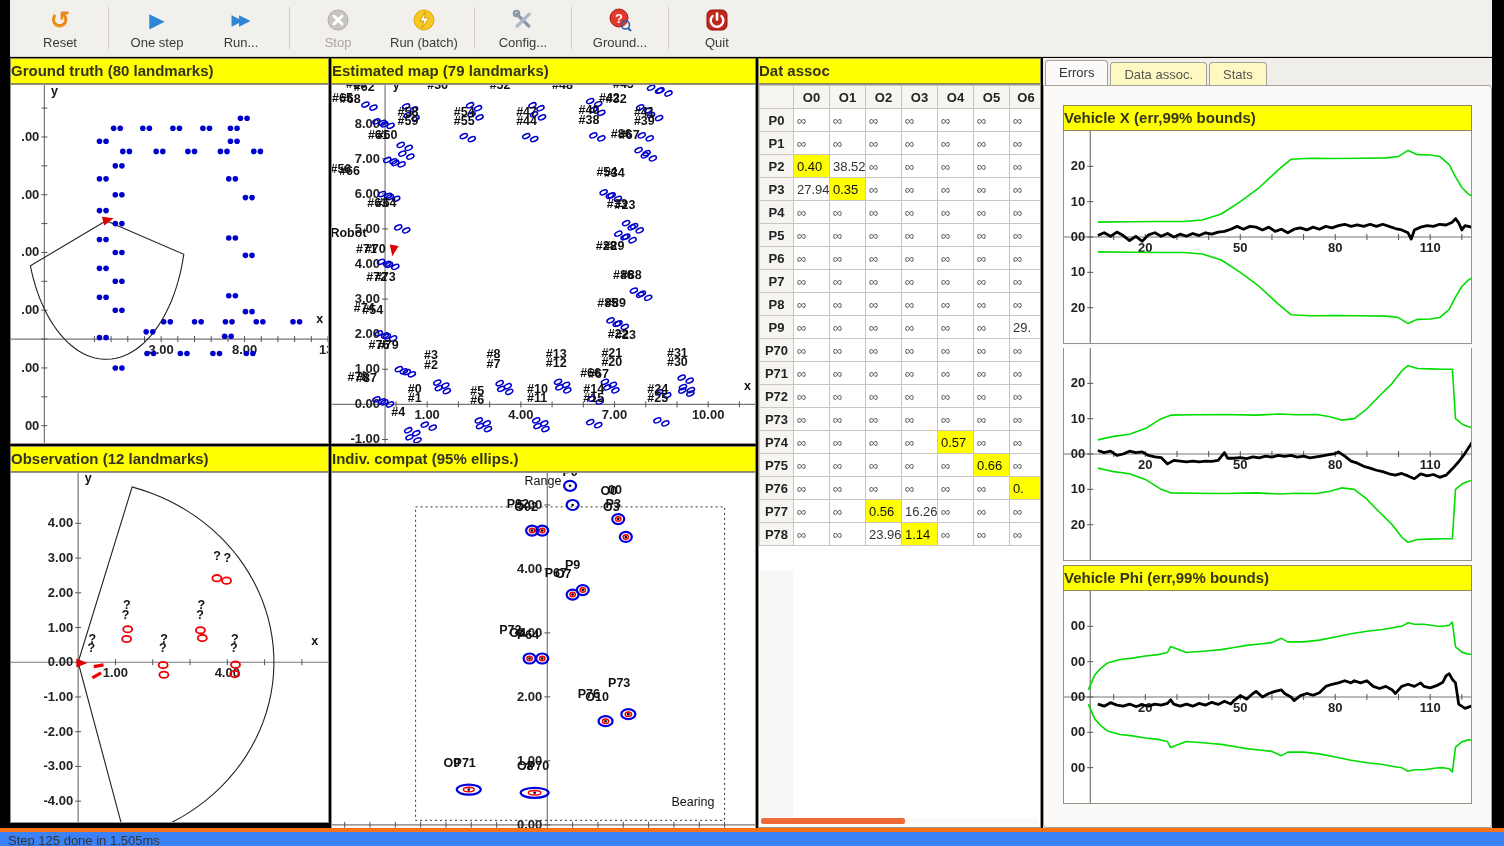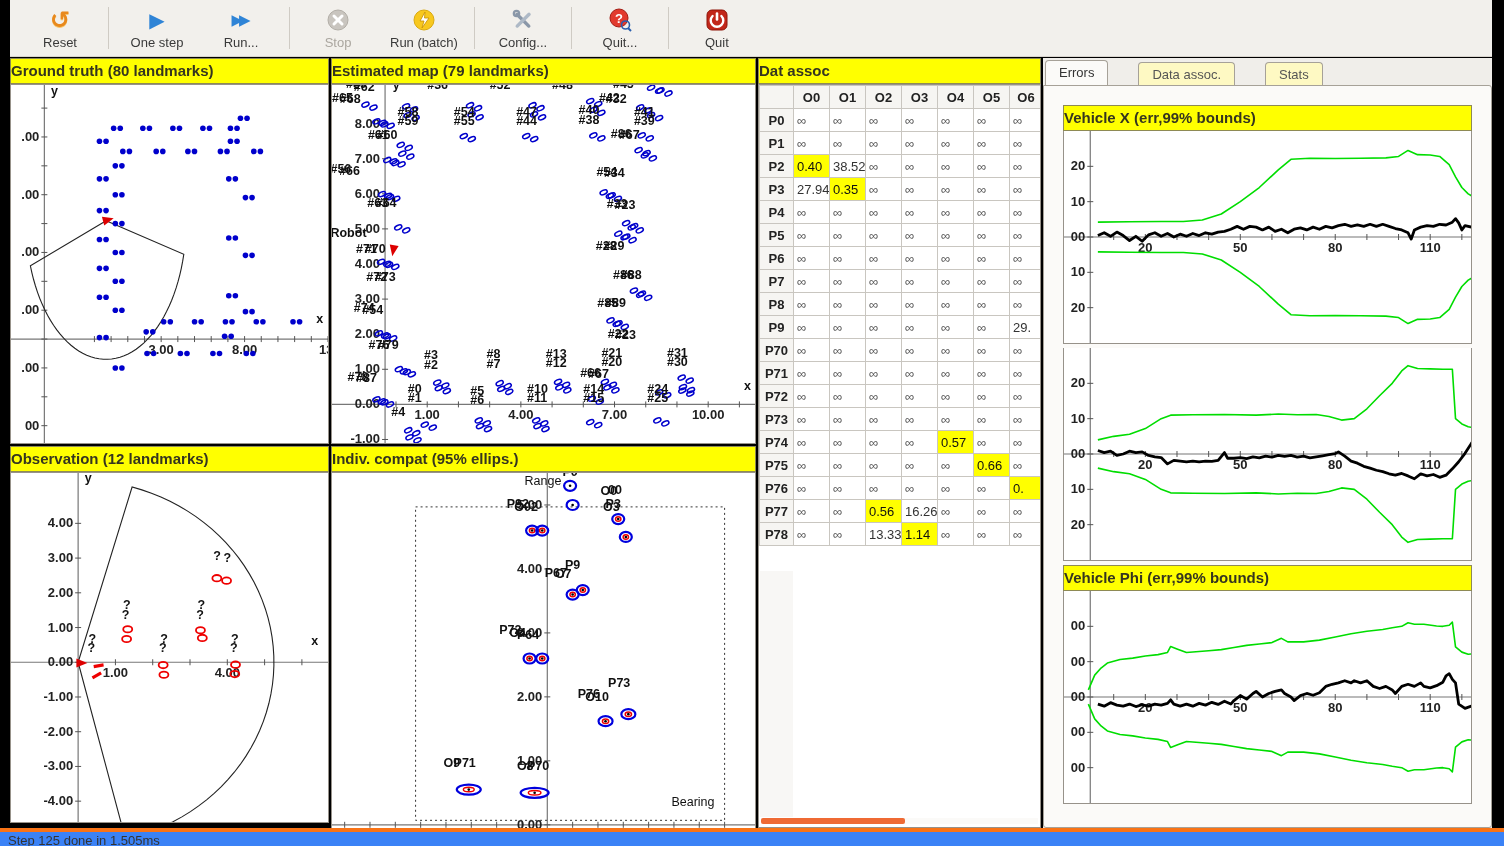--- a/index.html
+++ b/index.html
@@ -35,21 +35,21 @@
       font-size:13px;overflow:hidden;white-space:nowrap;box-sizing:border-box;}
   #assocTable th{background:#f6f5f2;font-weight:bold;color:#222;text-align:center;}
   #assocTable td{background:#fff;color:#333;text-align:left;}
   #assocTable td.inf{color:#555;font-size:13px;}
   #assocTable td.hl{background:#ffff00;color:#111;}
   #leftStrip{position:absolute;left:1px;top:486px;width:33px;bottom:10px;background:#f8f7f5;}
   #hscroll{position:absolute;left:2px;right:2px;bottom:3px;height:6px;background:#fbfaf8;}
   #hscrollThumb{position:absolute;left:0;top:0;height:6px;width:52%;background:#ef6a34;border-radius:2px;}
   
   #tabzone{left:1043px;top:58px;width:449px;height:770px;background:#f0eeea;}
-  #tabrow{height:27px;display:flex;align-items:flex-end;padding-left:2px;gap:28px;}
+  #tabrow{height:27px;display:flex;align-items:flex-end;padding-left:2px;}
   .tab{font-size:13px;color:#555;background:#fef9c3;border:1px solid #a6a198;border-bottom:none;
        border-radius:4px 4px 0 0;padding:4px 13px 3px 13px;margin-right:2px;position:relative;top:0;}
   .tab.active{background:#fbfaf8;color:#333;padding-bottom:5px;z-index:3;}
   #tabcard{position:absolute;left:0;right:0;top:27px;bottom:0;background:#fbfaf8;
            border:1px solid #a6a198;border-radius:0 3px 3px 3px;padding:19px;box-sizing:border-box;z-index:2;}
   .vsec{position:relative;margin-bottom:4px;}
   .vsec .ptitle{margin:0;}
   .vplot{position:relative;height:213px;background:#fff;border:1px solid #97928a;
          border-top:none;overflow:hidden;box-sizing:border-box;}
   
@@ -114,21 +114,21 @@
     <div class="tsep"></div>
     <div class="tbtn">
       <div class="ticon">
         <svg width="26" height="26">
           <circle cx="12" cy="11" r="9" fill="#e23a2e" stroke="#a31d14"></circle>
           <text x="12" y="15.5" text-anchor="middle" font-size="13" font-weight="bold" fill="#fff">?</text>
           <circle cx="18.5" cy="18" r="4" fill="none" stroke="#2a5fae" stroke-width="1.6"></circle>
           <path d="M21 21 L24 24" stroke="#2a5fae" stroke-width="2"></path>
         </svg>
       </div>
-      <div class="tlabel">Quit...</div>
+      <div class="tlabel">Ground...</div>
     </div>
     <div class="tsep"></div>
     <div class="tbtn">
       <div class="ticon">
         <svg width="26" height="26">
           <rect x="3" y="3" width="20" height="20" rx="5" fill="#c2271a" stroke="#8e1509"></rect>
           <path d="M13 6.5 L13 12.5" stroke="#fff" stroke-width="2.6" stroke-linecap="round"></path>
           <path d="M8.6 9 A6.3 6.3 0 1 0 17.4 9" fill="none" stroke="#fff" stroke-width="2.4" stroke-linecap="round"></path>
         </svg>
       </div>
@@ -899,21 +899,21 @@
             <td class="hl">0.56</td>
             <td>16.26</td>
             <td class="inf">∞</td>
             <td class="inf">∞</td>
             <td class="inf">∞</td>
           </tr>
           <tr>
             <th>P78</th>
             <td class="inf">∞</td>
             <td class="inf">∞</td>
-            <td>13.33</td>
+            <td>23.96</td>
             <td class="hl">1.14</td>
             <td class="inf">∞</td>
             <td class="inf">∞</td>
             <td class="inf">∞</td>
           </tr>
         </tbody>
     </table>
     <div id="leftStrip"></div>
     <div id="hscroll">
         <div id="hscrollThumb"></div>

